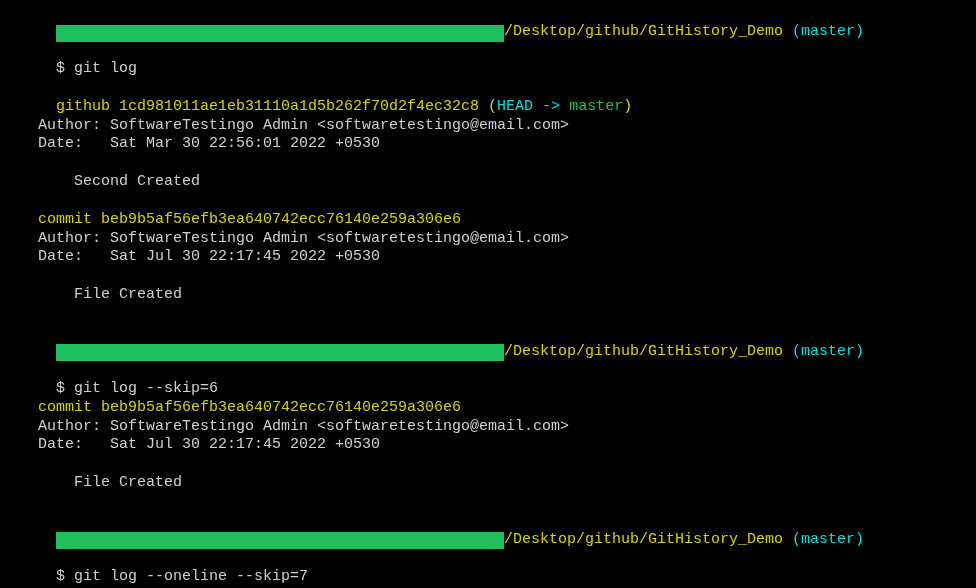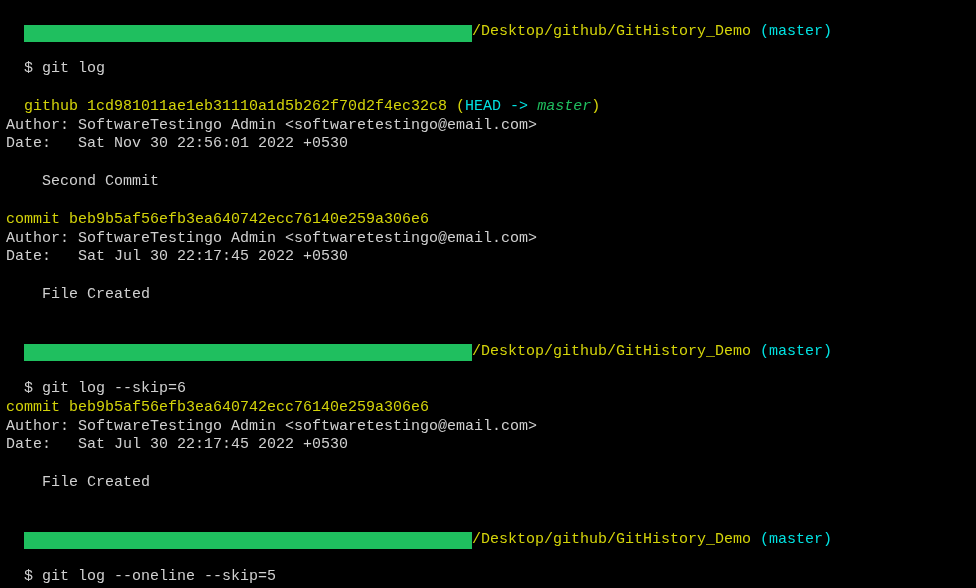--- a/index.html
+++ b/index.html
@@ -13,30 +13,30 @@
       font-size: 15px;
       line-height: 1.25;
       color: #d0d0d0;
       padding: 4px 6px;
       width: 976px;
       height: 588px;
       overflow: hidden;
     }
     .line {
       white-space: pre;
+      margin-left: 32px;
     }
     .yellow {
       color: #d4d40a;
     }
     .cyan {
       color: #00e0e0;
     }
     .green {
       color: #1fbf5f;
-      font-style: italic;
     }
     .white {
       color: #d0d0d0;
     }
     .prompt-path-wrap {
       display: block;
     }
     .green-block {
       background: #1fbf5f;
       display: inline-block;
@@ -53,23 +53,23 @@
 <div class="line prompt-path-wrap">
   <span class="green-block" style="width:448px"></span><span class="yellow">/Desktop/github/GitHistory_Demo</span> <span class="cyan">(master)</span>
 </div>
 <div class="line">
   <span class="white">$</span> <span class="white">git log</span>
 </div>
 <div class="line">
   <span class="yellow">github 1cd981011ae1eb31110a1d5b262f70d2f4ec32c8</span><span class="yellow"> (</span><span class="cyan">HEAD -&gt; </span><span class="green">master</span><span class="yellow">)</span>
 </div>
 <div class="line white">Author: SoftwareTestingo Admin &lt;softwaretestingo@email.com&gt;</div>
-<div class="line white">Date:   Sat Nov 30 22:56:01 2022 +0530</div>
+<div class="line white">Date:   Sat Mar 30 22:56:01 2022 +0530</div>
 <div class="blank"></div>
-<div class="line white">    Second Commit</div>
+<div class="line white">    Second Created</div>
 <div class="blank"></div>
 <div class="line yellow">commit beb9b5af56efb3ea640742ecc76140e259a306e6</div>
 <div class="line white">Author: SoftwareTestingo Admin &lt;softwaretestingo@email.com&gt;</div>
 <div class="line white">Date:   Sat Jul 30 22:17:45 2022 +0530</div>
 <div class="blank"></div>
 <div class="line white">    File Created</div>
 <div class="blank"></div>
 
 <div class="line prompt-path-wrap">
   <span class="green-block" style="width:448px"></span><span class="yellow">/Desktop/github/GitHistory_Demo</span> <span class="cyan">(master)</span>
@@ -81,17 +81,17 @@
 <div class="line white">Author: SoftwareTestingo Admin &lt;softwaretestingo@email.com&gt;</div>
 <div class="line white">Date:   Sat Jul 30 22:17:45 2022 +0530</div>
 <div class="blank"></div>
 <div class="line white">    File Created</div>
 <div class="blank"></div>
 
 <div class="line prompt-path-wrap">
   <span class="green-block" style="width:448px"></span><span class="yellow">/Desktop/github/GitHistory_Demo</span> <span class="cyan">(master)</span>
 </div>
 <div class="line">
-  <span class="white">$</span> <span class="white">git log --oneline --skip=5</span>
+  <span class="white">$</span> <span class="white">git log --oneline --skip=7</span>
 </div>
 <div class="line">
   
 </div>
 
 </body></html>

